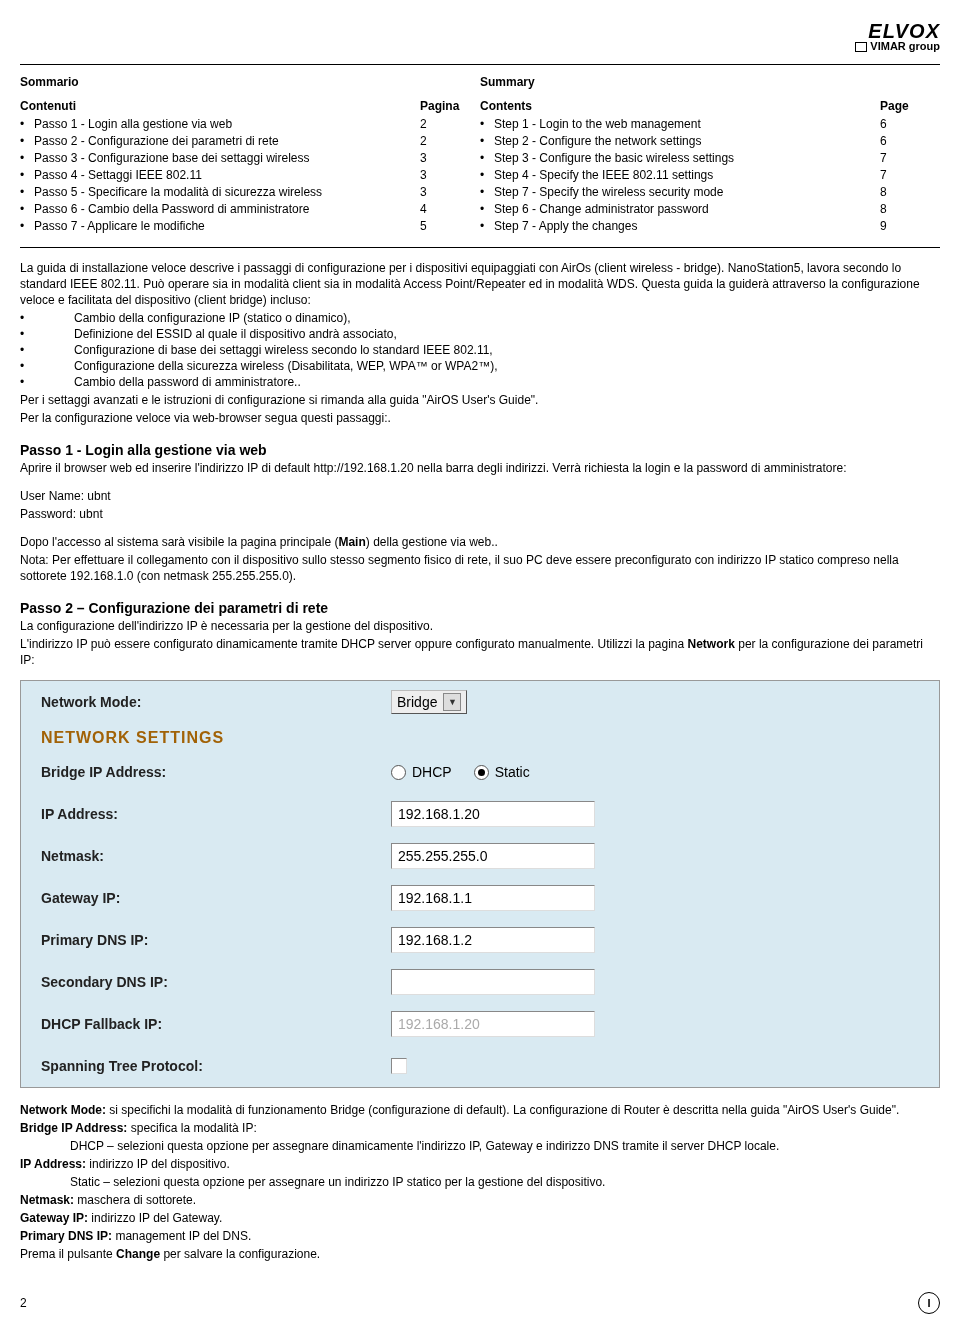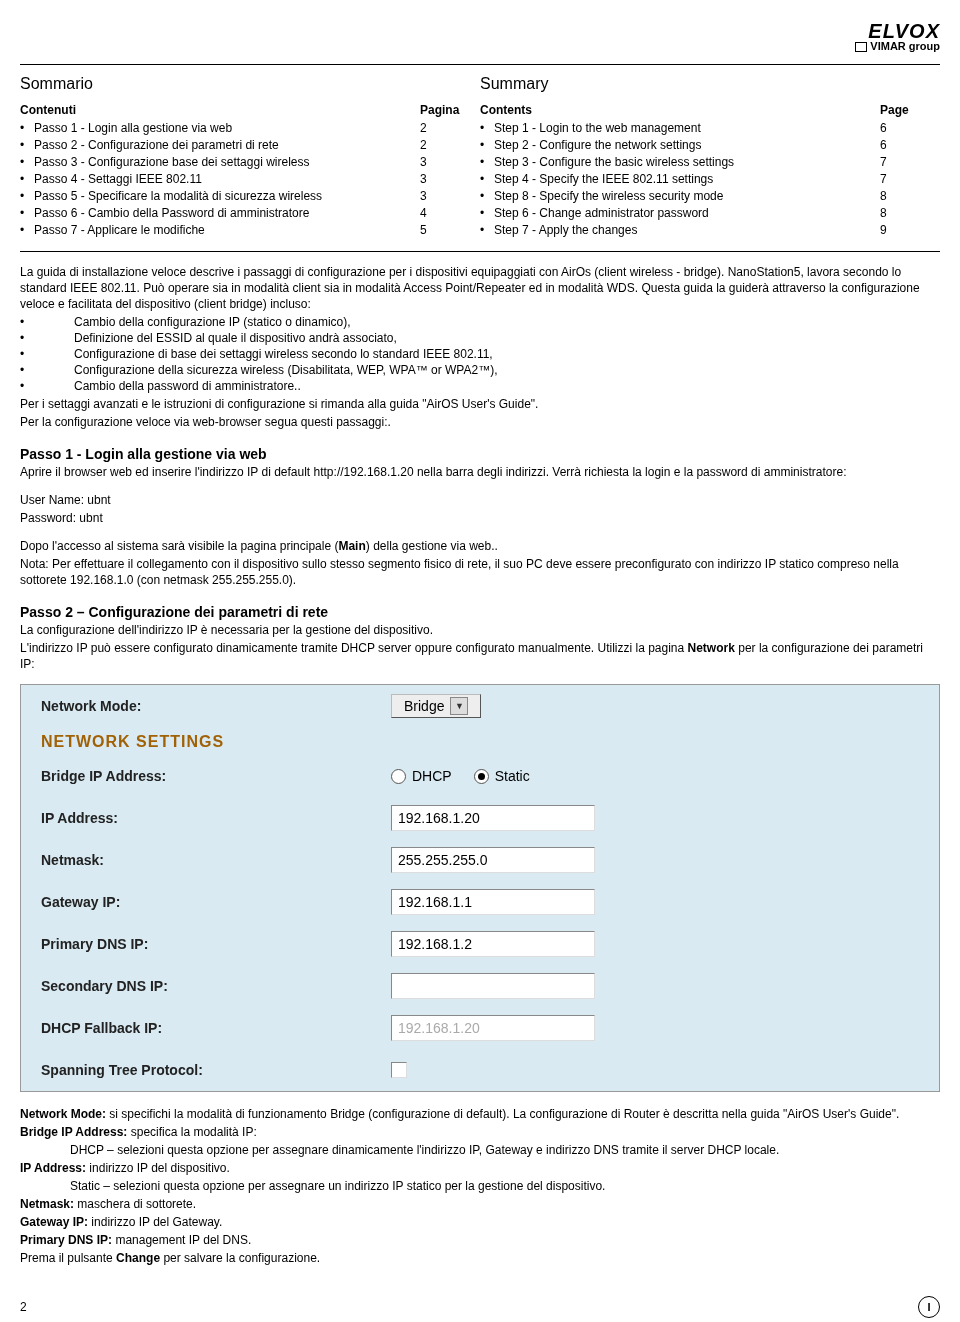--- a/index.html
+++ b/index.html
@@ -45,22 +45,22 @@
   }
   .toc-wrap {
     display: flex;
     margin-top: 10px;
   }
   .toc-col {
     width: 50%;
     padding-right: 20px;
   }
   .toc-title {
-    font-size: 16px;
-    font-weight: normal;
+    font-size: 12px;
+    font-weight: bold;
     margin-bottom: 10px;
   }
   .toc-header {
     display: flex;
     font-weight: bold;
     margin-bottom: 3px;
   }
   .toc-header .label {
     flex: 1;
   }
@@ -143,21 +143,21 @@
   .old-select {
     display: inline-flex;
     align-items: center;
     background: #eee;
     border-top: 1px solid #bbb;
     border-left: 1px solid #bbb;
     border-right: 1px solid #555;
     border-bottom: 1px solid #555;
     font-size: 14px;
     height: 22px;
-    padding: 0 12px;
+    padding: 0 5px;
   }
   .old-select .arrowbtn {
     width: 16px;
     height: 16px;
     background: #ddd;
     border: 1px solid #888;
     margin-left: 6px;
     display: inline-flex;
     align-items: center;
     justify-content: center;
@@ -310,21 +310,21 @@
             <div class="txt">Step 3 - Configure the basic wireless settings</div>
             <div class="pg">7</div>
           </div>
           <div class="toc-item">
             <div class="bullet">•</div>
             <div class="txt">Step 4 - Specify the IEEE 802.11 settings</div>
             <div class="pg">7</div>
           </div>
           <div class="toc-item">
             <div class="bullet">•</div>
-            <div class="txt">Step 8 - Specify the wireless security mode</div>
+            <div class="txt">Step 7 - Specify the wireless security mode</div>
             <div class="pg">8</div>
           </div>
           <div class="toc-item">
             <div class="bullet">•</div>
             <div class="txt">Step 6 - Change administrator password</div>
             <div class="pg">8</div>
           </div>
           <div class="toc-item">
             <div class="bullet">•</div>
             <div class="txt">Step 7 - Apply the changes</div>

